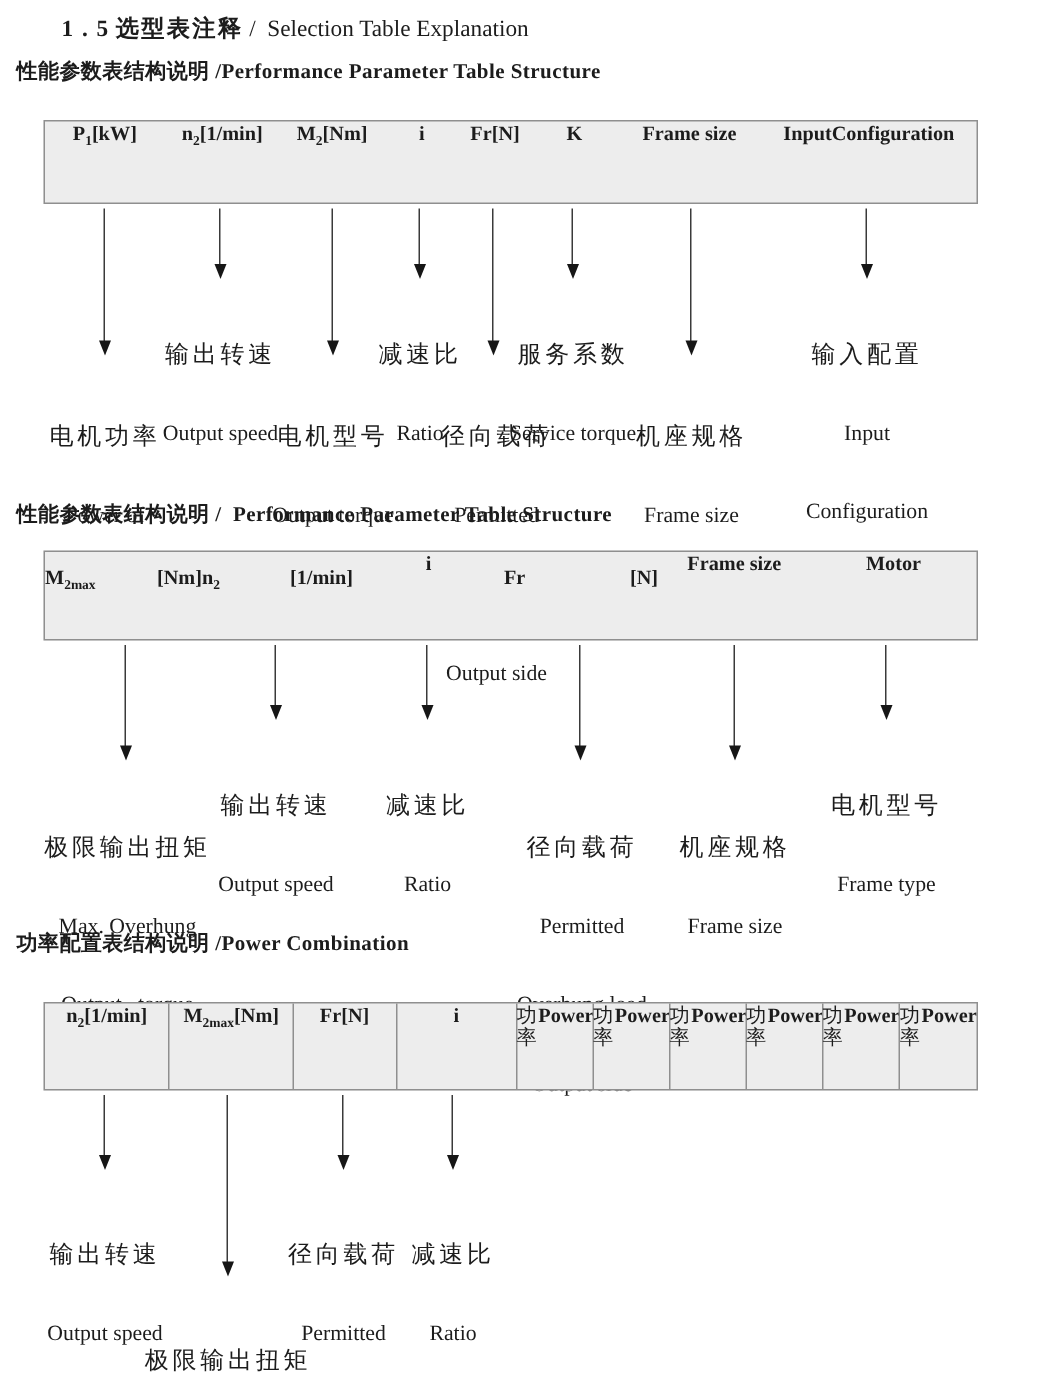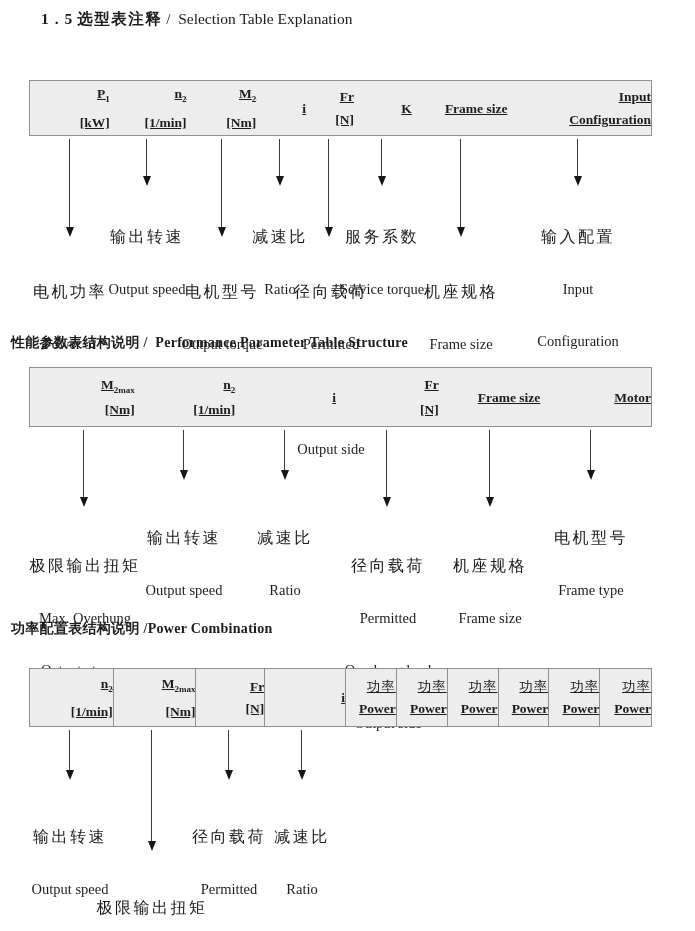--- a/index.html
+++ b/index.html
@@ -10,22 +10,22 @@
   .doc-title{position:absolute;left:13px;top:9px;font-size:15.5px;white-space:pre;margin-left:28px;}
   .doc-title .num{font-weight:600;letter-spacing:1px;}
   .doc-title .cjk{font-weight:bold;letter-spacing:1.5px;margin-left:4px;}
   .doc-title .rest{margin-left:4px;}
   .sec-heading{position:absolute;left:11px;font-weight:bold;font-size:14px;letter-spacing:0.3px;white-space:pre;}
   .tbl{
     position:absolute;left:29px;width:623px;background:#ededed;
     border:1px solid #8f8f8f;display:flex;box-sizing:border-box;
   }
   .cell{
-    display:flex;flex-direction:column;align-items:flex-end;justify-content:center;
-    font-weight:bold;font-size:13.5px;box-sizing:border-box;line-height:15px;text-decoration:underline;
+    display:flex;flex-direction:row;align-items:flex-start;justify-content:center;
+    font-weight:bold;font-size:13.5px;box-sizing:border-box;line-height:15px;
   }
   .cell .sym sub{font-size:9px;font-weight:bold;}
   .t1 .cell{row-gap:8px;}
   .t2 .cell.two{justify-content:space-between;padding:9px 0;}
   .t3 .cell{row-gap:7px;}
   .t3 .cell + .cell{border-left:1px solid #8f8f8f;}
   .cjk-line{font-weight:normal;letter-spacing:1px;font-size:13.5px;}
   .arrow{position:absolute;width:1px;background:#3a3a3a;}
   .arrow::after{
     content:"";position:absolute;left:-3.5px;bottom:-9px;width:0;height:0;
@@ -38,20 +38,21 @@
   }
   .label .lc{letter-spacing:2.5px;font-size:16px;}
 </style>
 </head>
 <body>
 
 <div class="page">
 
   <div class="doc-title"><span class="num">1 . 5</span><span class="cjk">选型表注释</span><span class="rest">/  Selection Table Explanation</span></div>
 
+  <div class="sec-heading" style="top:39px;">性能参数表结构说明 /Performance Parameter Table Structure</div>
 
   <div class="tbl t1" style="top:80px;height:56px;">
     <div class="cell" style="width:80px;">
       <div class="sym"><span>P</span><sub>1</sub></div>
       <div class="unit">[kW]</div>
     </div>
     <div class="cell" style="width:77px;">
       <div class="sym"><span>n</span><sub>2</sub></div>
       <div class="unit">[1/min]</div>
     </div>

